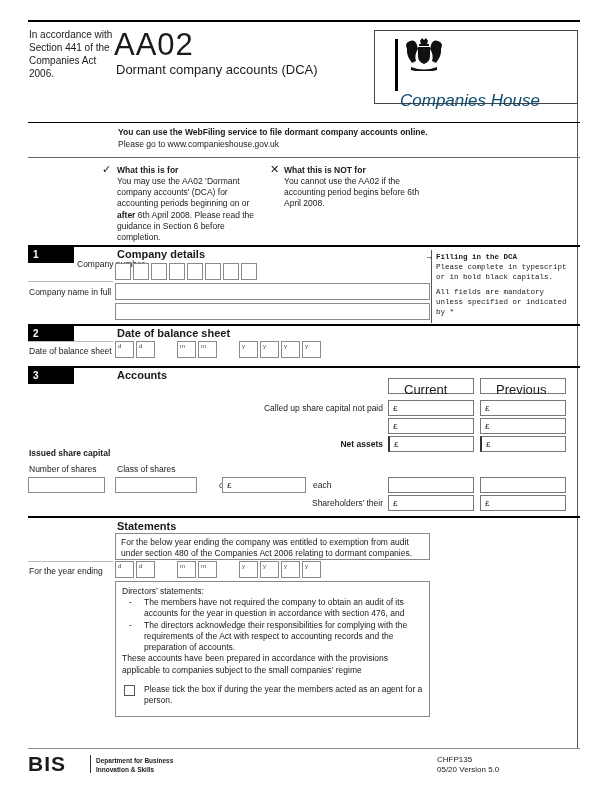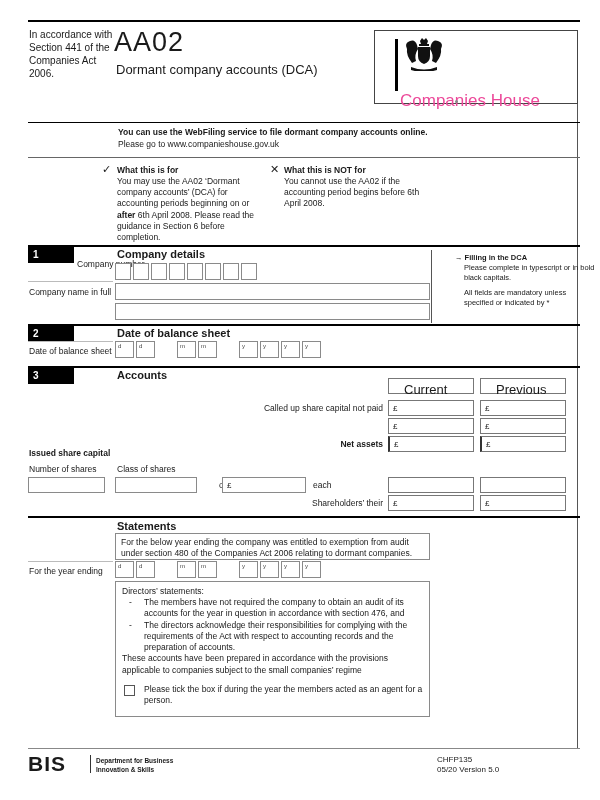--- a/index.html
+++ b/index.html
@@ -28,38 +28,38 @@
 </head>
 <body>
 
 <div class="page">
 
   <div class="hline" style="left:28px;top:20px;width:552px;height:2px;"></div>
 
   <div class="abs" style="left:577px;top:30px;width:1px;height:718px;background:#555;"></div>
 
   <div class="abs small" style="left:29px;top:28px;width:86px;line-height:1.3;">In accordance with Section 441 of the Companies Act 2006.</div>
-  <div class="abs" style="left:114px;top:27px;font-size:27px;letter-spacing:1px;">AA02</div>
+  <div class="abs" style="left:114px;top:27px;font-size:31px;letter-spacing:1px;">AA02</div>
   <div class="abs" style="left:116px;top:62px;font-size:13px;">Dormant company accounts (DCA)</div>
 
   <div class="abs" style="left:374px;top:30px;width:204px;height:74px;border:1px solid #444;box-sizing:border-box;">
     <div class="abs" style="left:20px;top:8px;width:3px;height:52px;background:#000;"></div>
     <div class="abs" style="left:28px;top:6px;">
       <svg width="42" height="34" viewBox="0 0 42 34">
         <g fill="#111">
           <path d="M17 4 l2 -3 2 2 2 -2 2 3 -1 3 h-6 z"></path>
           <rect x="16" y="7" width="10" height="2"></rect>
           <path d="M15 10 h12 v9 q0 6 -6 8 q-6 -2 -6 -8 z"></path>
           <path d="M4 12 q-3 -6 3 -8 q5 -2 7 4 l1 4 q-4 6 -2 12 l-4 2 q-6 -8 -5 -14 z"></path>
           <path d="M38 12 q3 -6 -3 -8 q-5 -2 -7 4 l-1 4 q4 6 2 12 l4 2 q6 -8 5 -14 z"></path>
           <path d="M8 30 q13 5 26 0 l0 3 q-13 4 -26 0 z"></path>
         </g>
       </svg>
     </div>
-    <div class="abs" style="left:25px;top:60px;font-size:17px;color:#ec4899;">Companies House</div>
+    <div class="abs" style="left:25px;top:60px;font-size:17px;color:#0c4a6e;font-style:italic;">Companies House</div>
   </div>
   <div class="abs" style="left:455px;top:100px;width:3px;height:3px;background:#888;border-radius:50%;"></div>
 
   <div class="hline" style="left:28px;top:122px;width:552px;height:1px;"></div>
 
   <div class="abs lbl bold" style="left:118px;top:127px;">You can use the WebFiling service to file dormant company accounts online.</div>
   <div class="abs lbl" style="left:118px;top:139px;">Please go to www.companieshouse.gov.uk</div>
 
   <div class="abs" style="left:28px;top:157px;width:552px;height:1px;background:#666;"></div>
 
@@ -86,21 +86,21 @@
   <div class="box" style="left:187px;top:263px;width:16px;height:17px;"></div>
   <div class="box" style="left:205px;top:263px;width:16px;height:17px;"></div>
   <div class="box" style="left:223px;top:263px;width:16px;height:17px;"></div>
   <div class="box" style="left:241px;top:263px;width:16px;height:17px;"></div>
 
   <div class="abs lbl" style="left:29px;top:287px;">Company name in full</div>
   <div class="box" style="left:115px;top:283px;width:315px;height:17px;"></div>
   <div class="box" style="left:115px;top:303px;width:315px;height:17px;"></div>
 
   <div class="abs" style="left:431px;top:250px;width:1px;height:73px;background:#555;"></div>
-  <div class="abs" style="left:455px;top:253px;width:140px;">
+  <div class="abs" style="left:427px;top:253px;width:140px;font-family:Liberation Mono, monospace;">
     <div class="note bold"><span>→</span> <span>Filling in the DCA</span></div>
     <div class="note" style="padding-left:9px;">Please complete in typescript or in bold black capitals.</div>
     <div class="note" style="padding-left:9px;margin-top:6px;">All fields are mandatory unless specified or indicated by *</div>
   </div>
 
   <div class="hline" style="left:28px;top:324px;width:552px;height:2px;"></div>
   <div class="secnum" style="top:326px;">2</div>
   <div class="sectitle" style="top:327px;">Date of balance sheet</div>
 
   <div class="abs" style="left:28px;top:341px;width:85px;height:1px;background:#bbb;"></div>

